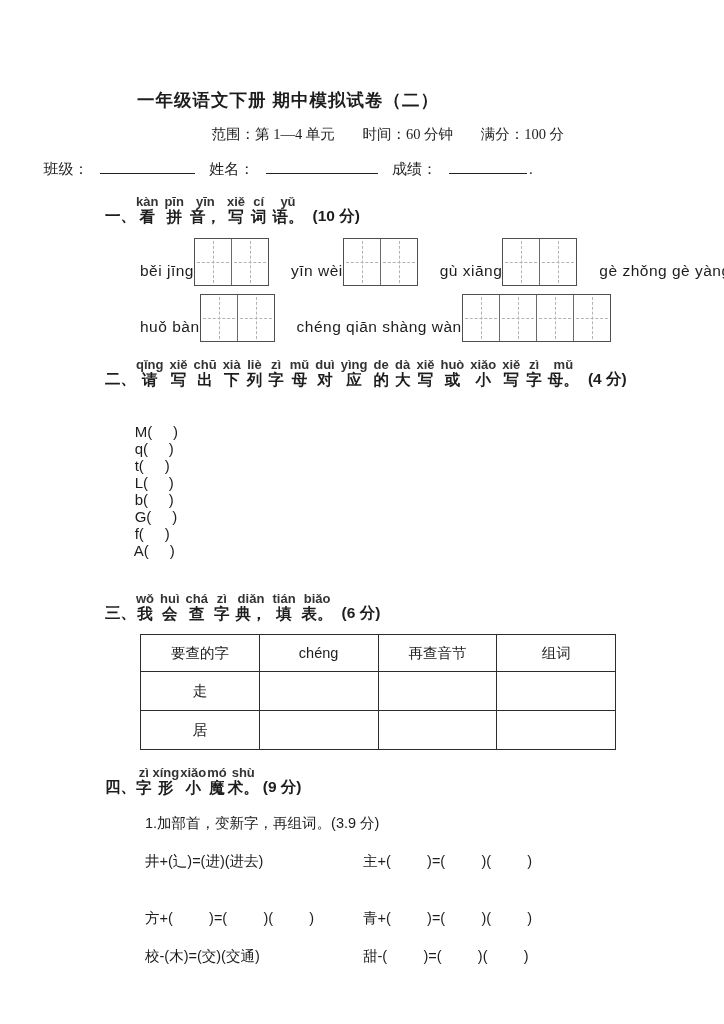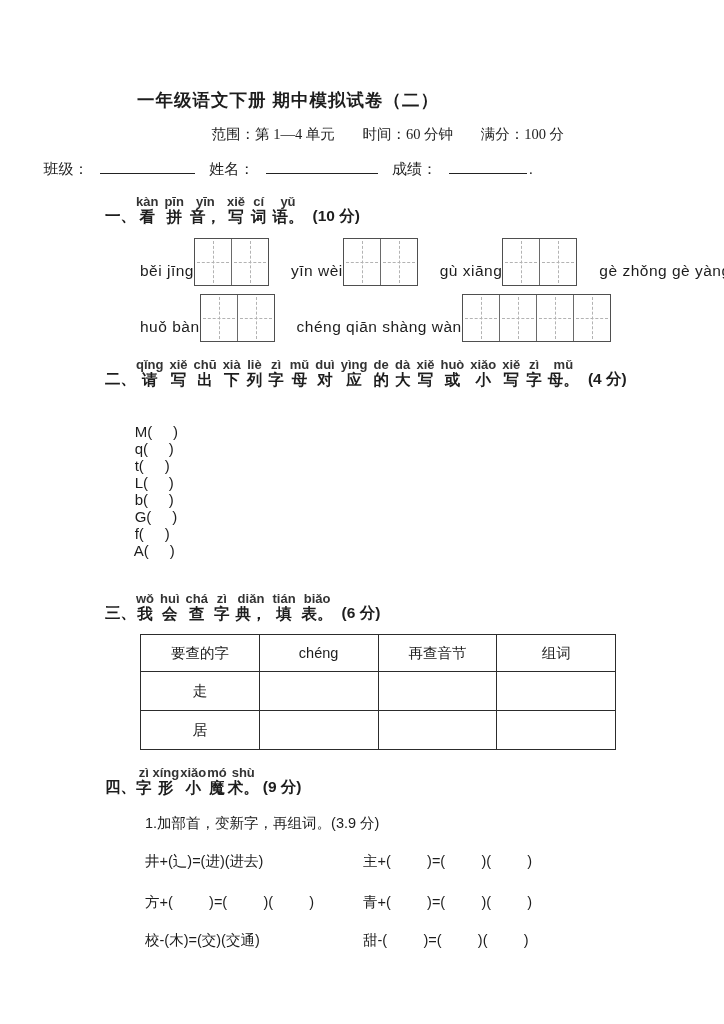--- a/index.html
+++ b/index.html
@@ -49,21 +49,21 @@
   table.dict{border-collapse:collapse;margin:9px 0 0 140px;table-layout:fixed;
              width:476px;}
   table.dict th,table.dict td{border:1.4px solid #2c2c2c;text-align:center;
              font-weight:normal;font-size:14.5px;padding:0;}
   table.dict th{height:36px;}
   table.dict td{height:38px;font-size:15px;}
 
   
   .subtitle{margin:15px 0 0 145px;font-size:14.5px;}
   .pairgrid{margin:19px 0 0 145px;display:grid;grid-template-columns:218px 1fr;
-            row-gap:22px;font-size:14.5px;white-space:pre;}
+            row-gap:38px;font-size:14.5px;white-space:pre;}
 </style>
 </head>
 <body>
 
 <div class="page">
 
   <div class="title">一年级语文下册 期中模拟试卷（二）</div>
 
   <div class="info">
     <span>范围：第 1—4 单元</span>

